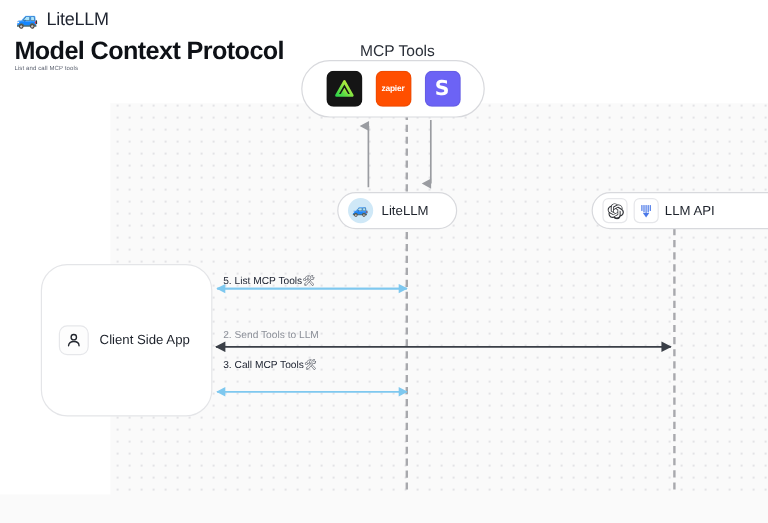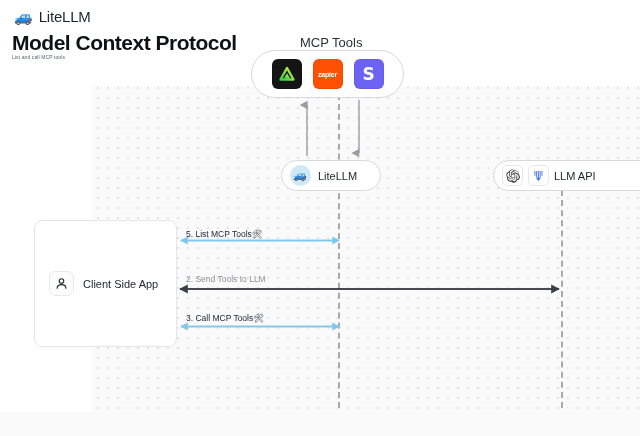--- a/index.html
+++ b/index.html
@@ -215,21 +215,21 @@
 
   
   .client-box {
     position: absolute;
     left: 34px;
     top: 220px;
     width: 143px;
     height: 127px;
     background: #ffffff;
     border: 1px solid #e4e5e8;
-    border-radius: 8px;
+    border-radius: 22px;
     z-index: 25;
     display: flex;
     align-items: center;
     padding-left: 14px;
     gap: 9px;
   }
   .client-icon {
     width: 25px;
     height: 25px;
     border-radius: 7px;
@@ -373,21 +373,21 @@
         <path d="M7 3.6 L0.4 7 L0.4 0.2 Z" fill="#3a3f47"></path>
       </marker>
       <marker id="rd-head" markerWidth="8" markerHeight="8" refX="6.4" refY="3.6" orient="auto">
         <path d="M7 3.6 L0.4 7 L0.4 0.2 Z" fill="#3a3f47"></path>
       </marker>
     </defs>
     <line x1="385" y1="7" x2="6" y2="7" stroke="#3a3f47" stroke-width="1.3" marker-end="url(#ld-head)"></line>
     <line x1="6" y1="7" x2="385" y2="7" stroke="#3a3f47" stroke-width="1.3" marker-end="url(#rd-head)"></line>
   </svg>
 
-  <div class="flow-label blue-lbl" style="left:186px; top:313px;">
+  <div class="flow-label blue-lbl" style="left:186px; top:299px;">
     <span>3. Call MCP Tools</span><span class="tools-emoji">🛠</span>
   </div>
   <svg class="flow" style="left:174px; top:319px; width:172px; height:12px;" viewBox="0 0 172 12">
     <defs>
       <marker id="lb3-head" markerWidth="7" markerHeight="7" refX="5.6" refY="3.2" orient="auto">
         <path d="M6.2 3.2 L0.4 6.2 L0.4 0.2 Z" fill="#7ec8ef"></path>
       </marker>
       <marker id="rb3-head" markerWidth="7" markerHeight="7" refX="5.6" refY="3.2" orient="auto">
         <path d="M6.2 3.2 L0.4 6.2 L0.4 0.2 Z" fill="#7ec8ef"></path>
       </marker>

